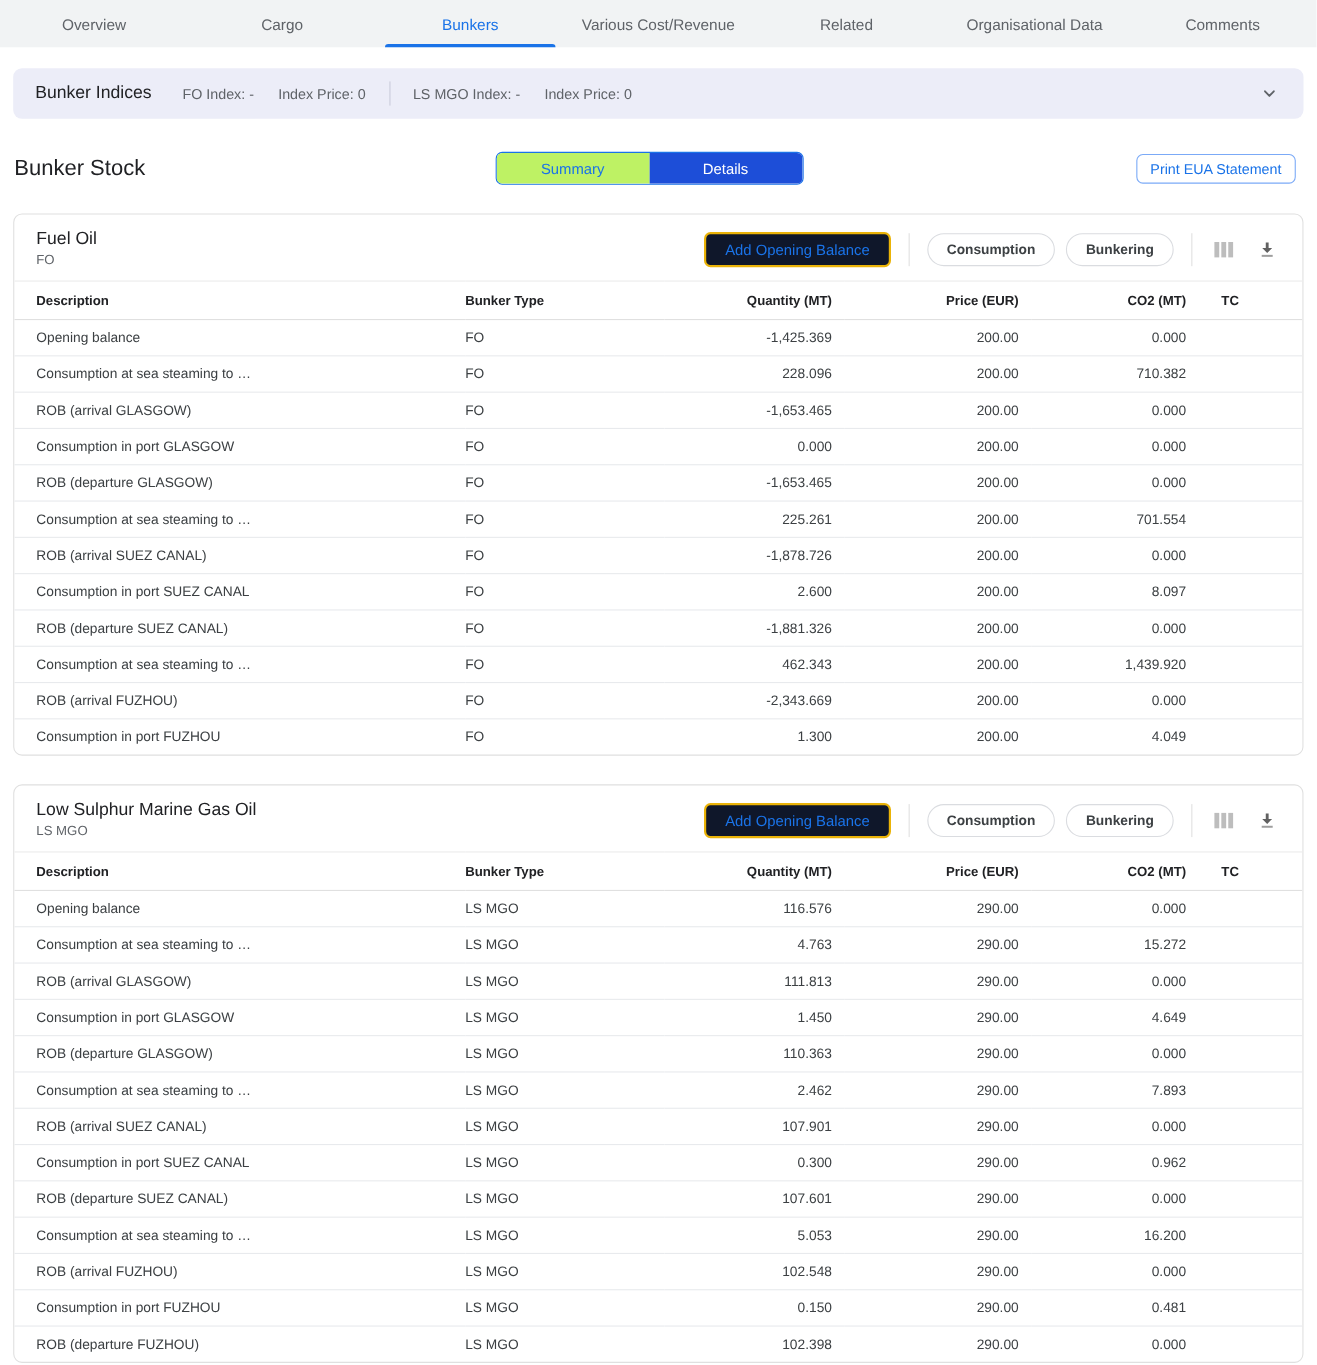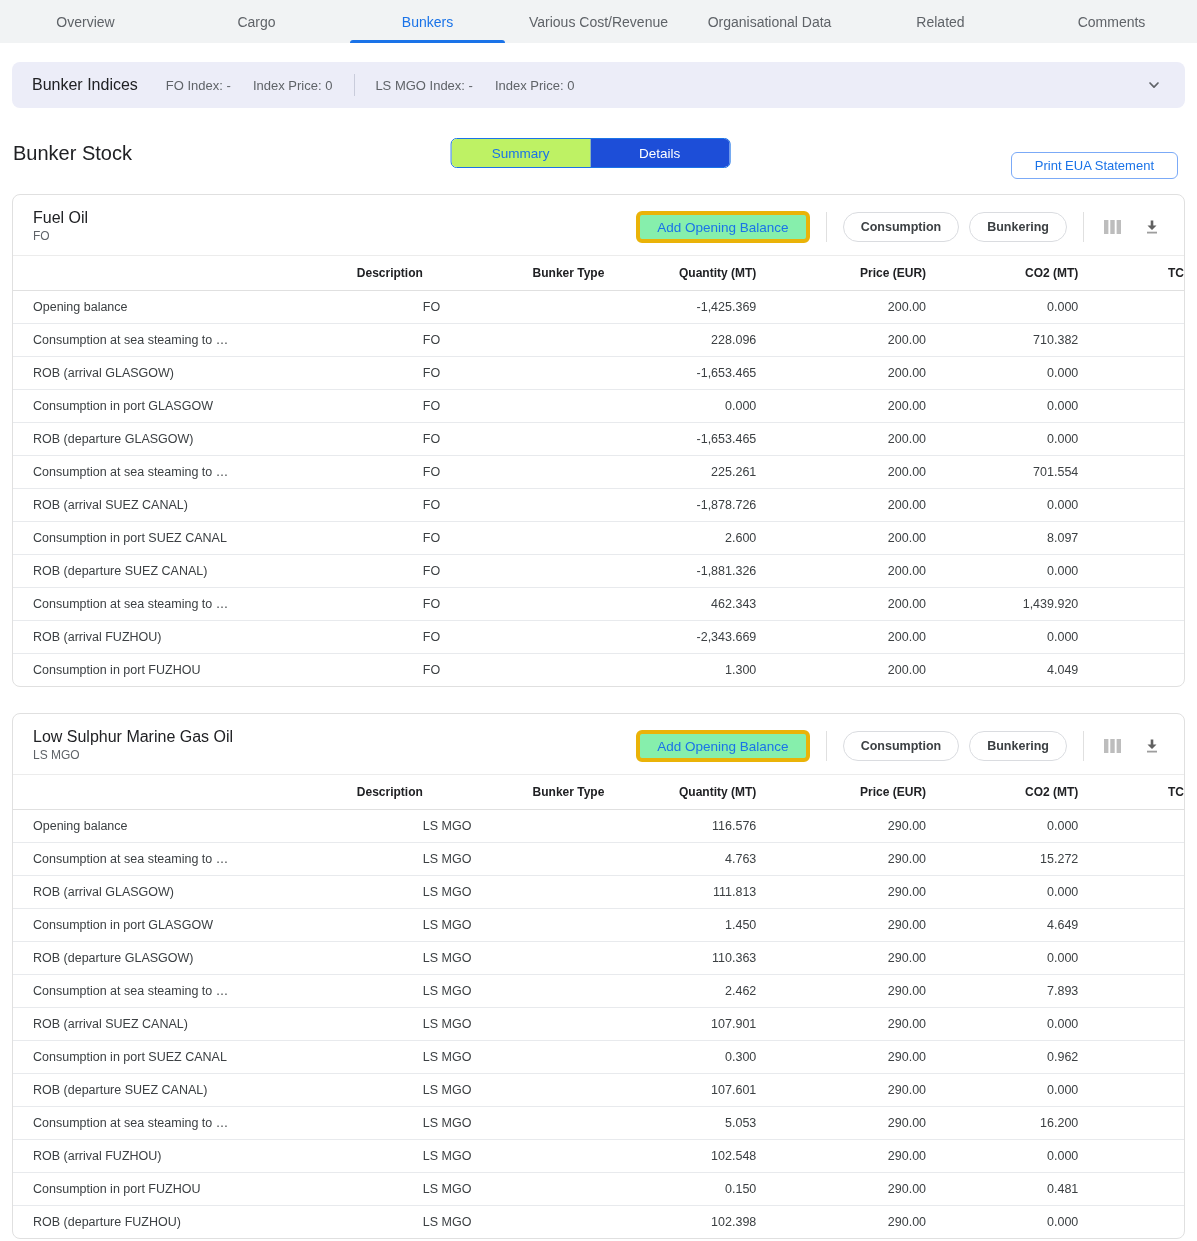--- a/index.html
+++ b/index.html
@@ -85,23 +85,23 @@
     justify-content: center;
     font-size: 13.5px;
     cursor: pointer;
     border: none;
     font-family: inherit;
   }
   .seg.inactive { background: #bef264; color: #1a73e8; }
   .seg.active   { background: #1d4ed8; color: #ffffff; }
   .print-btn {
     position: absolute;
-    right: 6px; top: 16px;
+    right: 6px; top: 4px;
     height: 27px;
-    padding: 0 23px;
+    padding: 0 12px;
     background: #ffffff;
     border: 1px solid #7baaf7;
     border-radius: 6px;
     color: #1a73e8;
     font-size: 13px;
     font-family: inherit;
     cursor: pointer;
   }
 
   
@@ -118,22 +118,22 @@
     align-items: flex-end;
     padding: 14px 20px 12px 20px;
   }
   .card-titles { flex: 1; }
   .card-title { font-size: 16px; color: #202124; }
   .card-subtitle { font-size: 12px; color: #5f6368; margin-top: 2px; }
   .card-actions { display: flex; align-items: center; }
   .btn-outline-blue {
     height: 32px;
     padding: 0 17px;
-    background: #86efac;
-    border: 4px solid #eab308;
+    background: #0f172a;
+    border: 2px solid #eab308;
     border-radius: 6px;
     color: #1a73e8;
     font-size: 13.5px;
     font-family: inherit;
     cursor: pointer;
     white-space: nowrap;
   }
   .vdivider { width: 1px; height: 30px; background: #e0e0e0; margin: 0 16px; }
   .pill {
     height: 30px;
@@ -161,21 +161,21 @@
   
   table {
     width: 100%;
     border-collapse: collapse;
     table-layout: fixed;
   }
   thead th {
     font-size: 12px;
     font-weight: bold;
     color: #202124;
-    text-align: right;
+    text-align: left;
     padding: 10px 0;
     border-top: 1px solid #ececec;
     border-bottom: 1px solid #e0e0e0;
     white-space: nowrap;
   }
   tbody td {
     font-size: 12.5px;
     color: #3c4043;
     padding: 9px 0;
     border-bottom: 1px solid #e8eaed;
@@ -198,24 +198,24 @@
       <span>Cargo</span>
     </div>
     <div class="tab active">
       <span>Bunkers</span>
       <span class="indicator"></span>
     </div>
     <div class="tab">
       <span>Various Cost/Revenue</span>
     </div>
     <div class="tab">
+      <span>Related</span>
+    </div>
+    <div class="tab">
       <span>Organisational Data</span>
-    </div>
-    <div class="tab">
-      <span>Related</span>
     </div>
     <div class="tab">
       <span>Comments</span>
     </div>
   </header>
 
 <div class="indices-bar">
   <span class="indices-title">Bunker Indices</span>
   <span class="indices-item">FO Index: -</span>
   <span class="indices-item">Index Price: 0</span>

